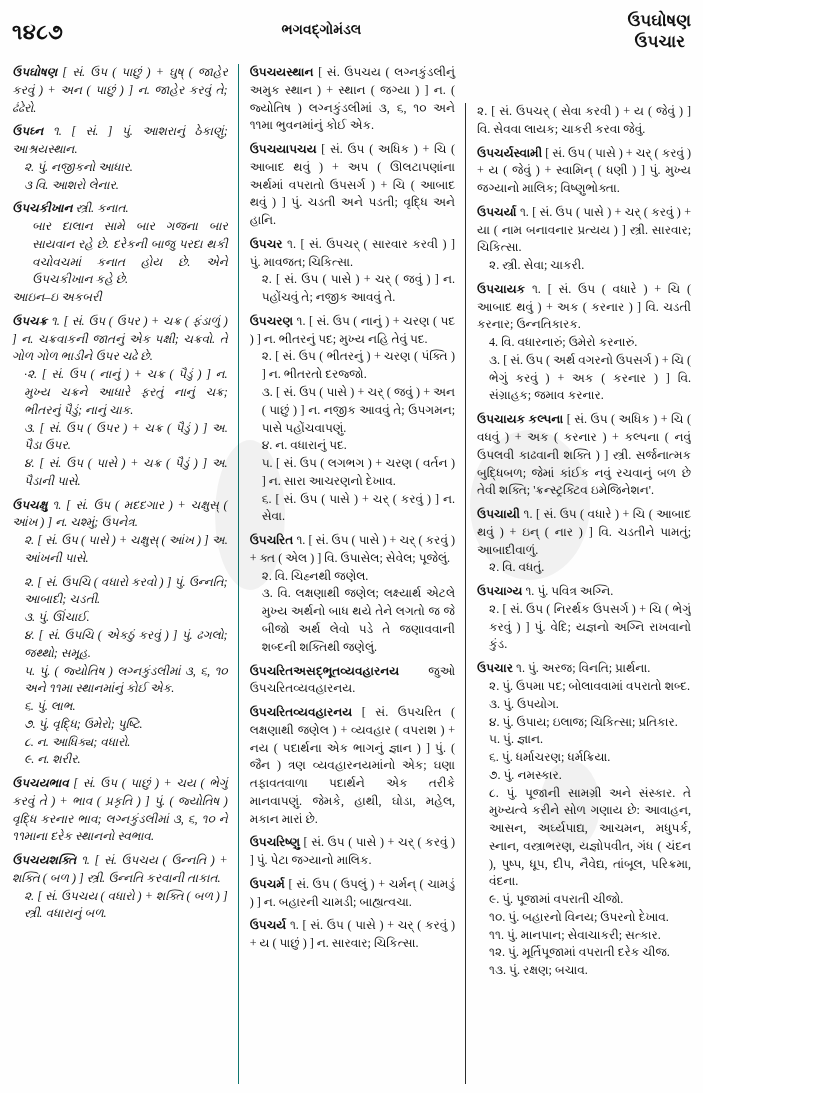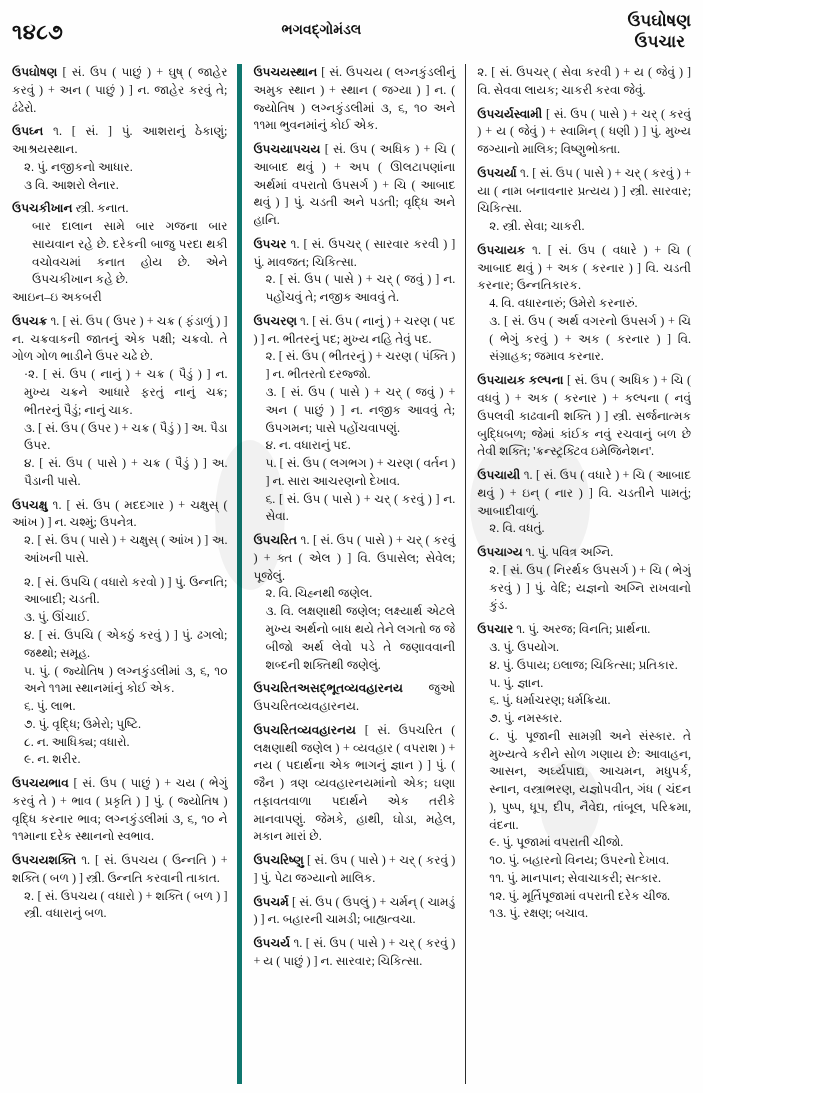--- a/index.html
+++ b/index.html
@@ -66,29 +66,30 @@
     height: 1020px;
     margin-top: 2px;
   }
   .col {
     width: 262px;
     box-sizing: border-box;
     font-size: 12.1px;
     line-height: 1.47;
     overflow: hidden;
   }
-  .col-1 { padding-right: 10px; }
+  .col-1 { padding-right: 10px; font-style: italic; }
   .col-2 {
     padding-left: 11px;
     padding-right: 10px;
-    border-left: 5px solid #0f766e;
+    border-left: 1px solid #0f766e;
   }
   .col-3 {
     padding-left: 11px;
     border-left: 1px solid #2c2c2c;
+    margin-top: 39px;
   }
 
   
   .entry {
     margin-bottom: 6px;
   }
   .entry p {
     margin: 0;
     text-align: justify;
     text-indent: 0;
@@ -251,20 +252,21 @@
         <div class="entry">
           <p><span class="headword">ઉપચાયી</span> <span>૧. [ સં. ઉપ ( વધારે ) + ચિ ( આબાદ થવું ) + ઇન્ ( નાર ) ] વિ. ચડતીને પામતું; આબાદીવાળું.</span></p>
           <p class="sense">૨. વિ. વધતું.</p>
         </div>
         <div class="entry">
           <p><span class="headword">ઉપચાગ્ય</span> <span>૧. પું. પવિત્ર અગ્નિ.</span></p>
           <p class="sense">૨. [ સં. ઉપ ( નિરર્થક ઉપસર્ગ ) + ચિ ( ભેગું કરવું ) ] પું. વેદિ; યજ્ઞનો અગ્નિ રાખવાનો કુંડ.</p>
         </div>
         <div class="entry">
           <p><span class="headword">ઉપચાર</span> <span>૧. પું. અરજ; વિનતિ; પ્રાર્થના.</span></p>
+          <p class="sense">૨. પું. ઉપમા પદ; બોલાવવામાં વપરાતો શબ્દ.</p>
           <p class="sense">૩. પું. ઉપયોગ.</p>
           <p class="sense">૪. પું. ઉપાય; ઇલાજ; ચિકિત્સા; પ્રતિકાર.</p>
           <p class="sense">૫. પું. જ્ઞાન.</p>
           <p class="sense">૬. પું. ધર્માચરણ; ધર્મક્રિયા.</p>
           <p class="sense">૭. પું. નમસ્કાર.</p>
           <p class="sense">૮. પું. પૂજાની સામગ્રી અને સંસ્કાર. તે મુખ્યત્વે કરીને સોળ ગણાય છે: આવાહન, આસન, અર્ઘ્યપાદ્ય, આચમન, મધુપર્ક, સ્નાન, વસ્ત્રાભરણ, યજ્ઞોપવીત, ગંધ ( ચંદન ), પુષ્પ, ધૂપ, દીપ, નૈવેદ્ય, તાંબૂલ, પરિક્રમા, વંદના.</p>
           <p class="sense">૯. પું. પૂજામાં વપરાતી ચીજો.</p>
           <p class="sense">૧૦. પું. બહારનો વિનય; ઉપરનો દેખાવ.</p>
           <p class="sense">૧૧. પું. માનપાન; સેવાચાકરી; સત્કાર.</p>
           <p class="sense">૧૨. પું. મૂર્તિપૂજામાં વપરાતી દરેક ચીજ.</p>

